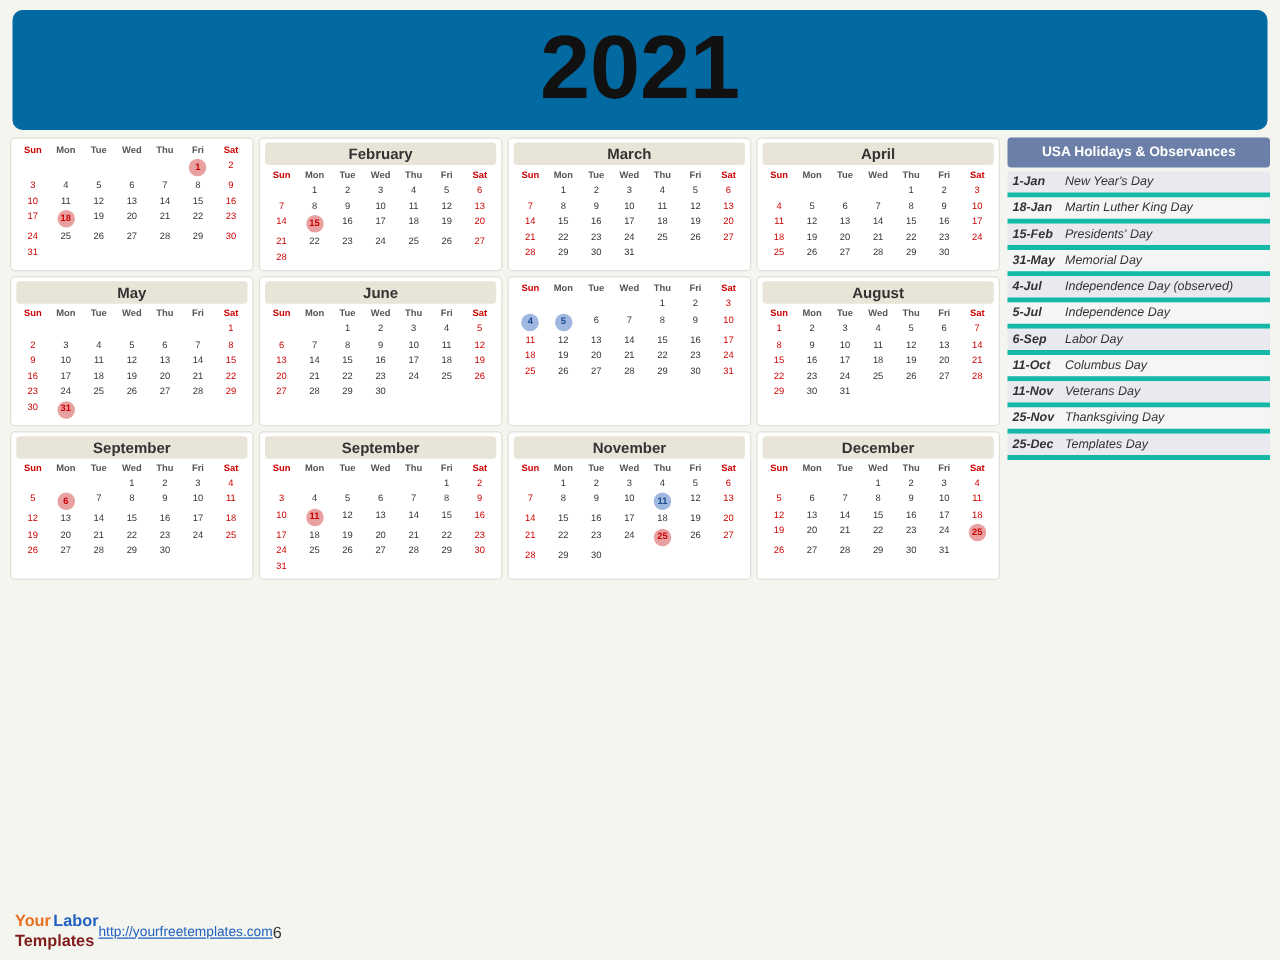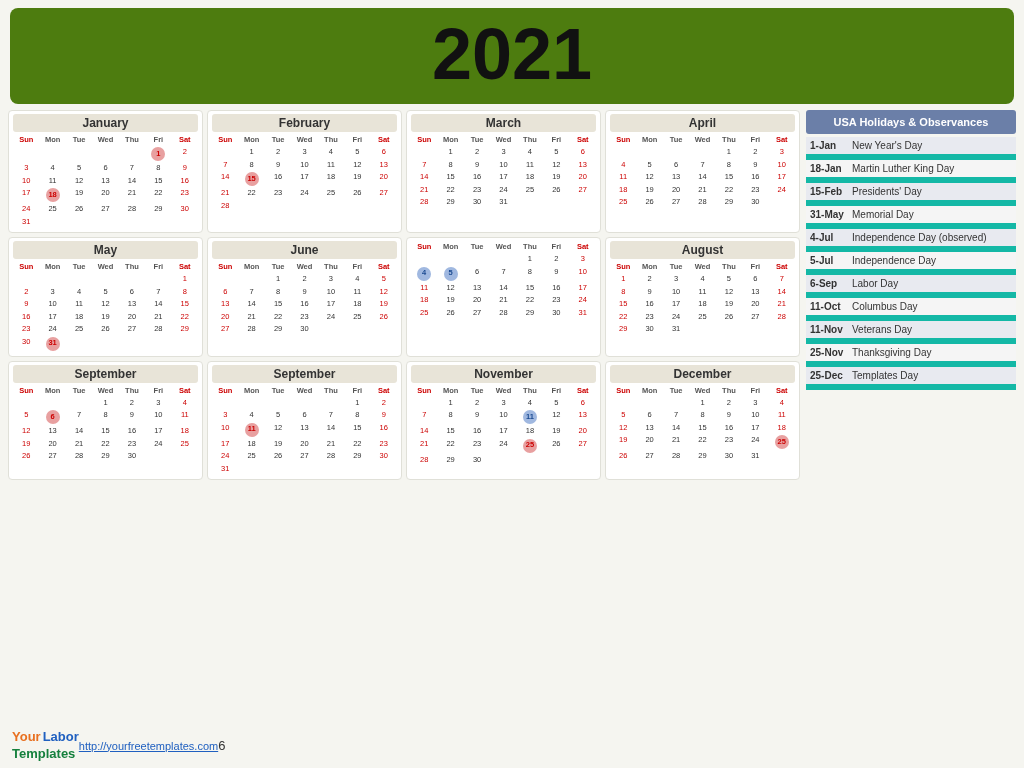--- a/index.html
+++ b/index.html
@@ -7,21 +7,21 @@
       width: 1024px;
       height: 768px;
       background: #f5f5f0;
       font-family: Arial, sans-serif;
       overflow: hidden;
       position: relative;
     }
 
     
     .year-header {
-      background: #4d7c0f;
+      background: #0369a1;
       text-align: center;
       padding: 10px 0 14px;
       margin: 8px 10px 6px 10px;
       border-radius: 8px;
     }
     .year-title {
       font-size: 72px;
       font-weight: bold;
       color: #111;
       line-height: 1;
@@ -135,21 +135,22 @@
       padding: 6px 20px;
       border-radius: 3px;
       margin-bottom: 3px;
     }
 
     .holiday-row {
       display: flex;
       align-items: center;
       padding: 3px 4px;
       font-size: 10px;
-      border-bottom: 6px solid #14b8a6;
+      border-bottom: 4px solid #14b8a6;
+      font-style: italic;
     }
     .holiday-row:nth-child(odd) { background: #e8eaf0; }
     .holiday-row:nth-child(even) { background: #f5f5f5; }
 
     .holiday-date {
       color: #333;
       font-weight: bold;
       min-width: 42px;
       font-size: 10px;
     }
@@ -171,21 +172,21 @@
       padding: 0 12px;
     }
 
     .logo {
       display: flex;
       flex-direction: column;
       align-items: flex-start;
     }
     .logo-your { font-size: 13px; font-weight: bold; color: #e87020; }
     .logo-free { font-size: 13px; font-weight: bold; color: #2060c0; }
-    .logo-templates { font-size: 13px; font-weight: bold; color: #15803d; }
+    .logo-templates { font-size: 13px; font-weight: bold; color: #7f1d1d; }
     .logo-line { display: flex; align-items: baseline; gap: 2px; }
 
     .footer-url {
       color: #2060c0;
       font-size: 11px;
       text-decoration: underline;
       text-align: center;
     }
 
     .footer-page {
@@ -196,21 +197,20 @@
 </head>
 <body>
 
 <div class="year-header">
   <div class="year-title">2021</div>
 </div>
 
 <div class="main">
   <div class="calendars" id="calendar-grid">
       <div class="month-block">
-        <div class="month-name">January</div>
         <div class="day-headers">
           <div class="day-header sun">Sun</div>
           <div class="day-header weekday">Mon</div>
           <div class="day-header weekday">Tue</div>
           <div class="day-header weekday">Wed</div>
           <div class="day-header weekday">Thu</div>
           <div class="day-header weekday">Fri</div>
           <div class="day-header sat">Sat</div>
         </div>
         <div class="day-grid">

